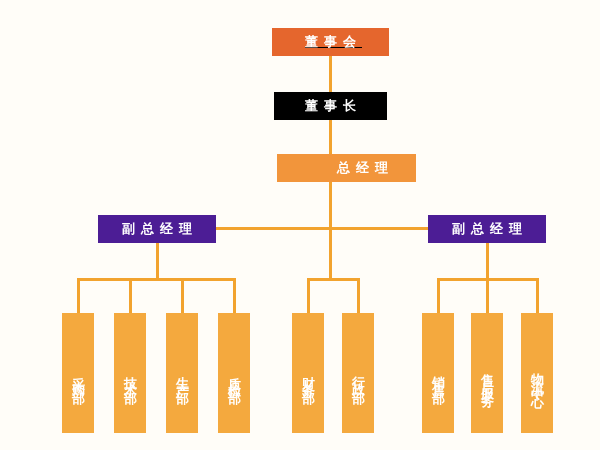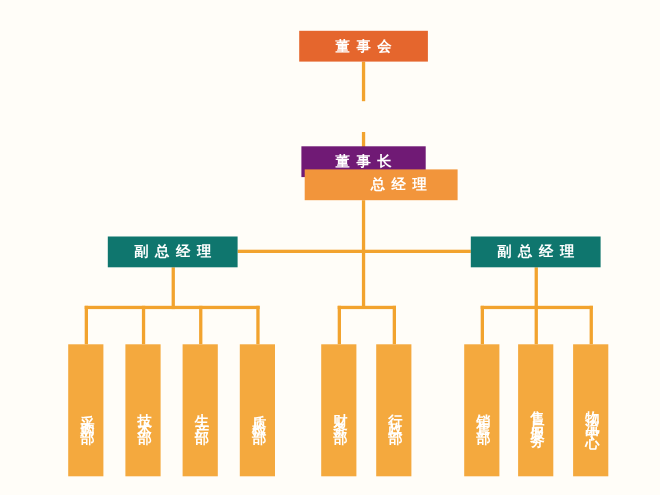--- a/index.html
+++ b/index.html
@@ -31,23 +31,23 @@
   }
   .node span{
     color:#ffffff;
     font-size:13px;
     font-weight:bold;
     letter-spacing:6px;
     margin-right:-6px;
     white-space:nowrap;
   }
   .lv1{background:#E5662D;}
-  .lv2{background:#701a75;margin-top:41px;}
+  .lv2{background:#000000;}
   .lv3{background:#F2953B;}
-  .lv4{background:#0f766e;}
+  .lv4{background:#4c1d95;}
   
   .dept{
     position:absolute;
     top:313px;
     width:32px;
     height:120px;
     background:#F4A93E;
     display:flex;
     align-items:center;
     justify-content:center;
@@ -84,21 +84,21 @@
 
   <div class="line hline" style="left:307px;top:278px;width:53px;"></div>
   <div class="line vline" style="left:307px;top:278px;height:35px;"></div>
   <div class="line vline" style="left:357px;top:278px;height:35px;"></div>
 
   <div class="line hline" style="left:437px;top:278px;width:102px;"></div>
   <div class="line vline" style="left:437px;top:278px;height:35px;"></div>
   <div class="line vline" style="left:486px;top:278px;height:35px;"></div>
   <div class="line vline" style="left:536px;top:278px;height:35px;"></div>
 
-  <div class="node lv1" style="left:272px;top:28px;width:117px;">
+  <div class="node lv1" style="left:272px;top:28px;width:117px;text-decoration:underline;">
     <span>董事会</span>
   </div>
   <div class="node lv2" style="left:274px;top:92px;width:113px;">
     <span>董事长</span>
   </div>
   <div class="node lv3" style="left:277px;top:154px;width:107px;padding-left:32px;">
     <span>总经理</span>
   </div>
   <div class="node lv4" style="left:98px;top:215px;width:118px;">
     <span>副总经理</span>

